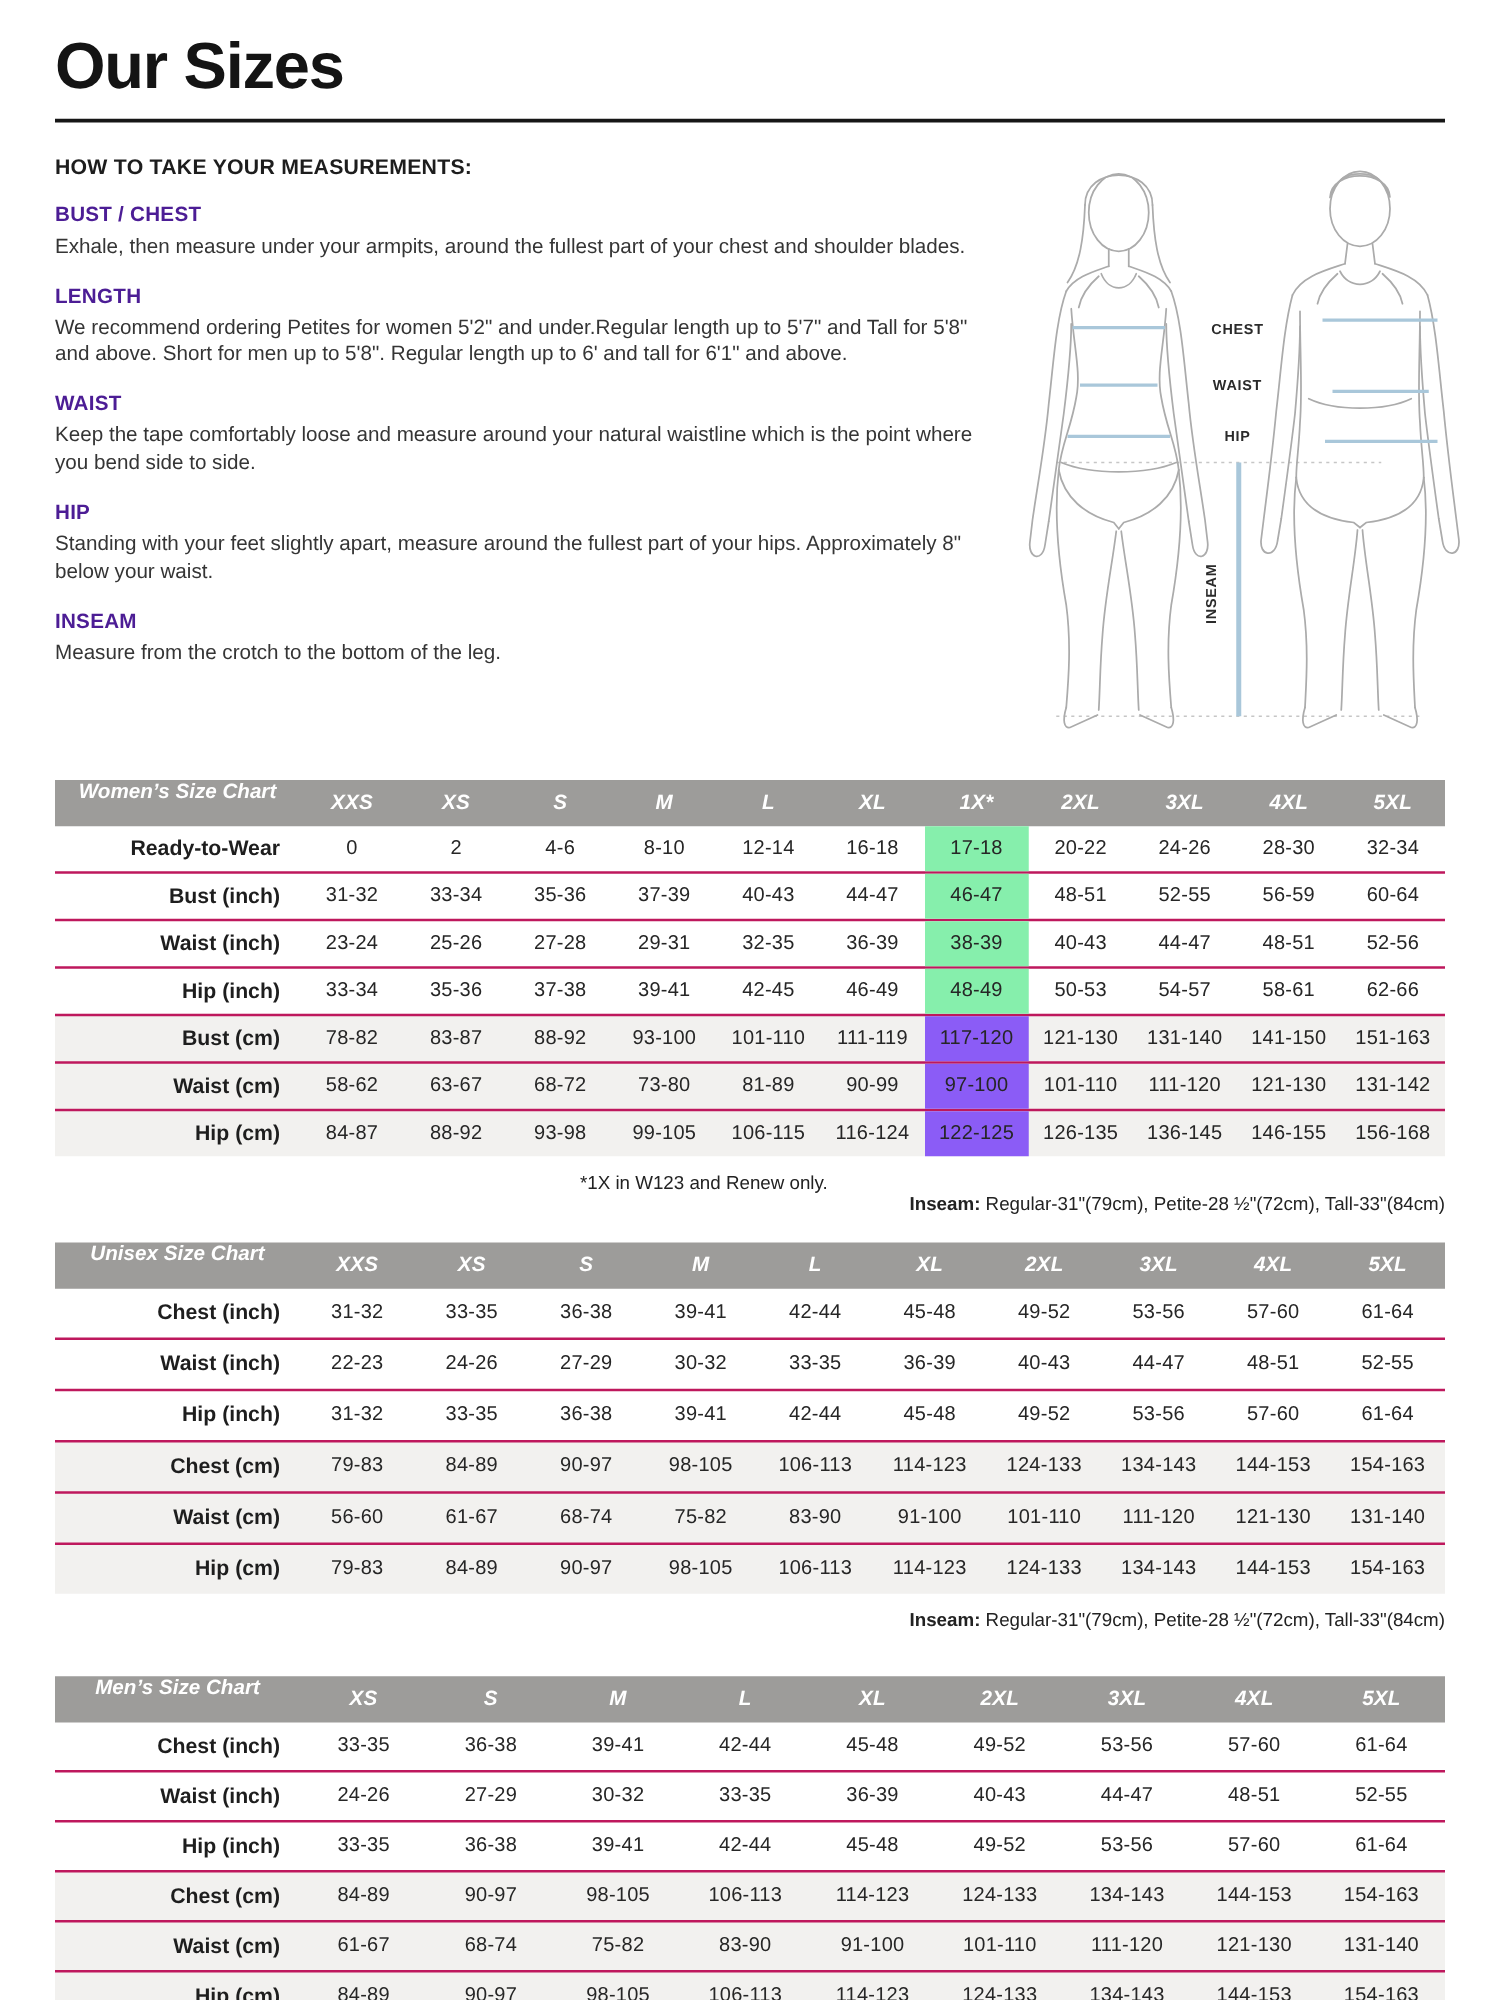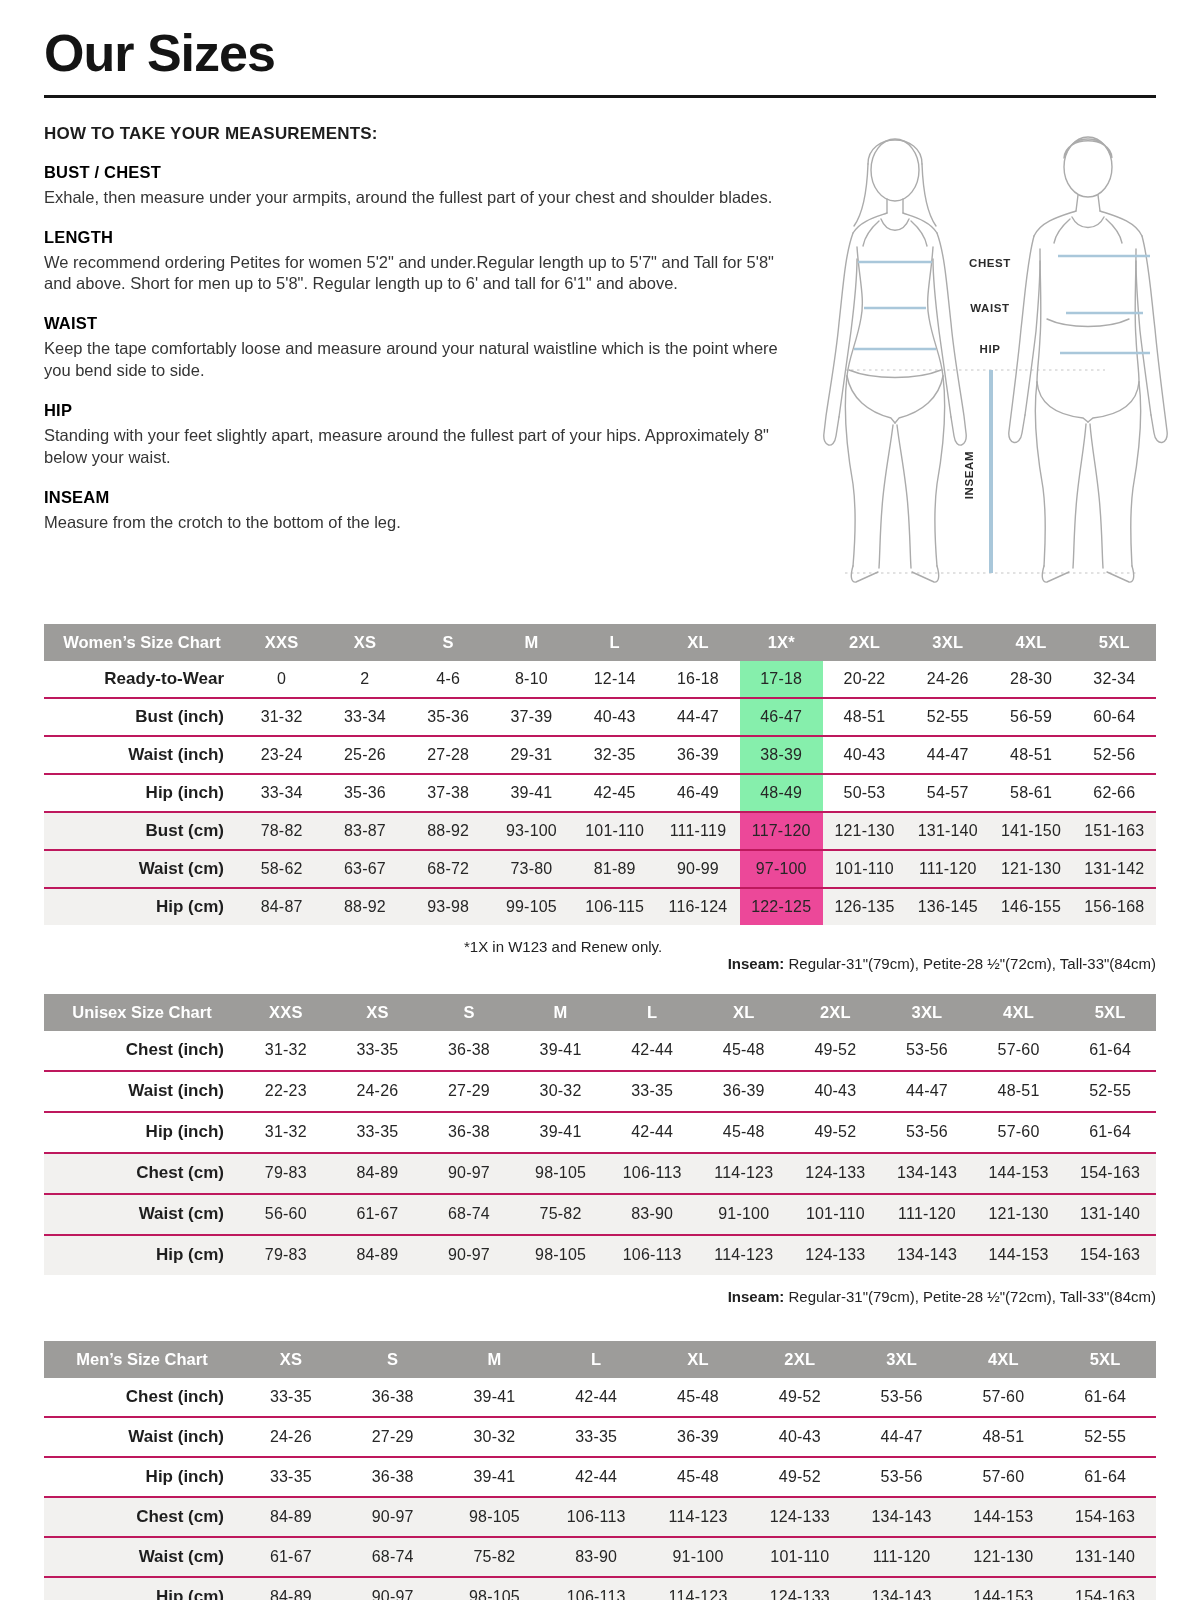--- a/index.html
+++ b/index.html
@@ -7,42 +7,42 @@
   .page{width:1200px;height:1600px;box-sizing:border-box;padding:0 44px;overflow:hidden;background:#fff;}
 
   .page-title{font-size:52px;font-weight:800;color:#141414;letter-spacing:-1px;margin:26px 0 0 0;line-height:1.05;}
   .title-rule{border:none;border-top:3px solid #161616;margin:14px 0 0 0;}
 
   .content-row{display:flex;margin-top:22px;}
   .text-col{width:748px;flex:0 0 auto;}
   .figure-col{flex:1 1 auto;position:relative;}
 
   .how-to{font-size:17px;font-weight:700;color:#1d1d1d;letter-spacing:.2px;margin:4px 0 0 0;}
-  .m-section h3{font-size:16.5px;font-weight:700;color:#000000;margin:19px 0 5px 0;letter-spacing:.2px;}
+  .m-section h3{font-size:16.5px;font-weight:700;color:#4c1d95;margin:19px 0 5px 0;letter-spacing:.2px;}
   .m-section p{font-size:16.5px;line-height:1.33;margin:0;color:#353535;max-width:735px;}
 
   .fig-svg{display:block;width:392px;height:478px;margin-left:6px;}
   .fig-label{font-size:11.5px;font-weight:700;fill:#2b2b2b;letter-spacing:.6px;}
 
   .size-table{margin-top:26px;}
   #table-unisex{margin-top:22px;}
   #table-men{margin-top:36px;}
 
-  .t-head{display:flex;align-items:center;background:#9d9c9a;height:37px;}
+  .t-head{display:flex;background:#9d9c9a;height:37px;font-style:italic;}
   .t-head .t-label{color:#ffffff;font-weight:700;font-size:16.5px;text-align:center;padding:0;}
   .t-head .t-cell{color:#ffffff;font-weight:700;font-size:16.5px;}
 
   .t-row{display:flex;align-items:center;}
   #table-women .t-row{height:36px;}
   #table-unisex .t-row{height:39px;}
   #table-men .t-row{height:38px;}
   .t-row + .t-row{border-top:2px solid #be185d;}
   .t-row.shaded{background:#f2f1ef;}
   .t-row .t-cell.hl{background:#86efac;}
-  .t-row.shaded .t-cell.hl{background:#ec4899;}
+  .t-row.shaded .t-cell.hl{background:#8b5cf6;}
 
   .t-label{width:196px;flex:0 0 auto;text-align:right;padding-right:16px;box-sizing:border-box;font-weight:700;font-size:17px;color:#1e1e1e;}
   .t-cell{flex:1 1 0;text-align:center;font-size:16px;color:#262626;height:100%;display:flex;align-items:center;justify-content:center;letter-spacing:.2px;}
 
   .notes{display:flex;align-items:baseline;margin-top:13px;font-size:15px;color:#222;flex-direction:column;}
   .notes .footnote{margin-left:420px;}
   .notes .inseam{margin-left:auto;}
   .notes b{font-weight:700;}
 </style>
 </head>

